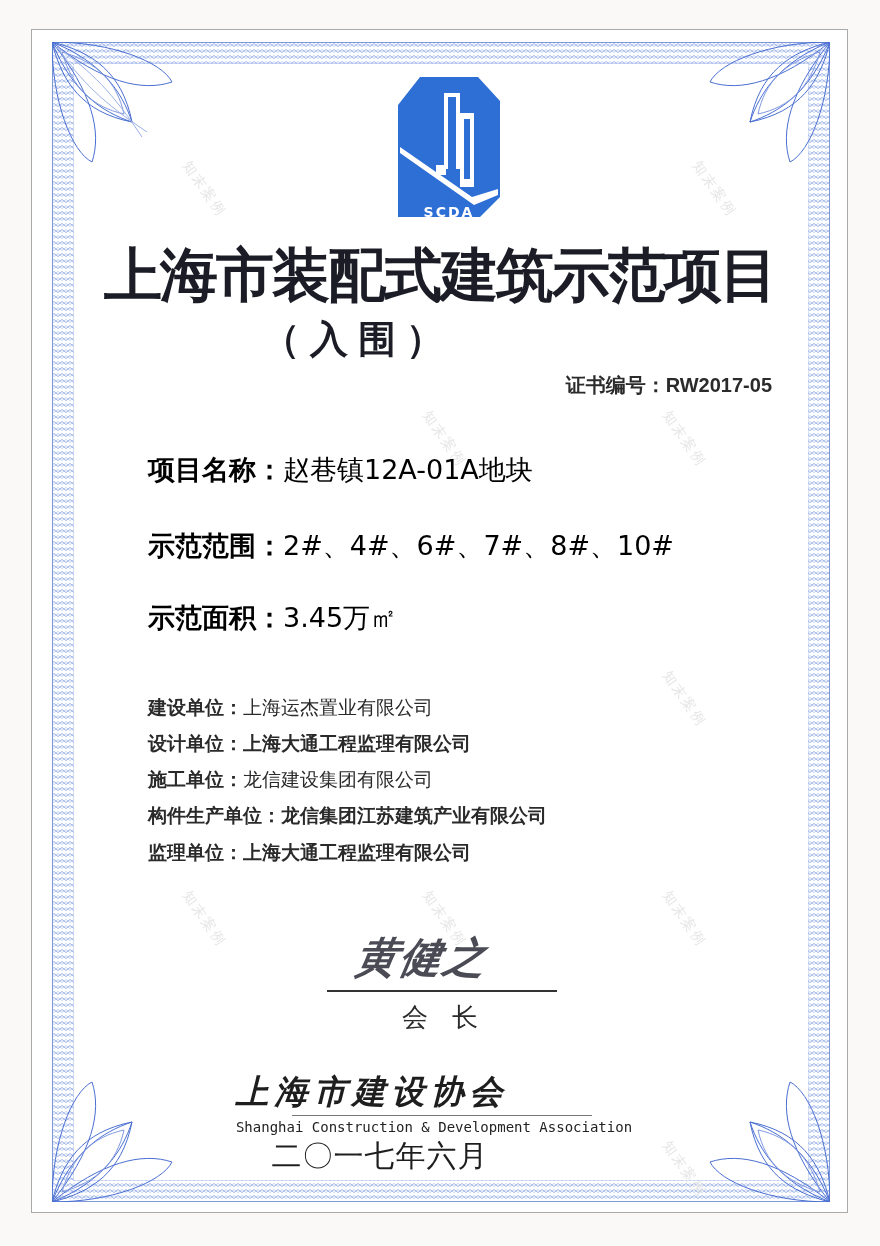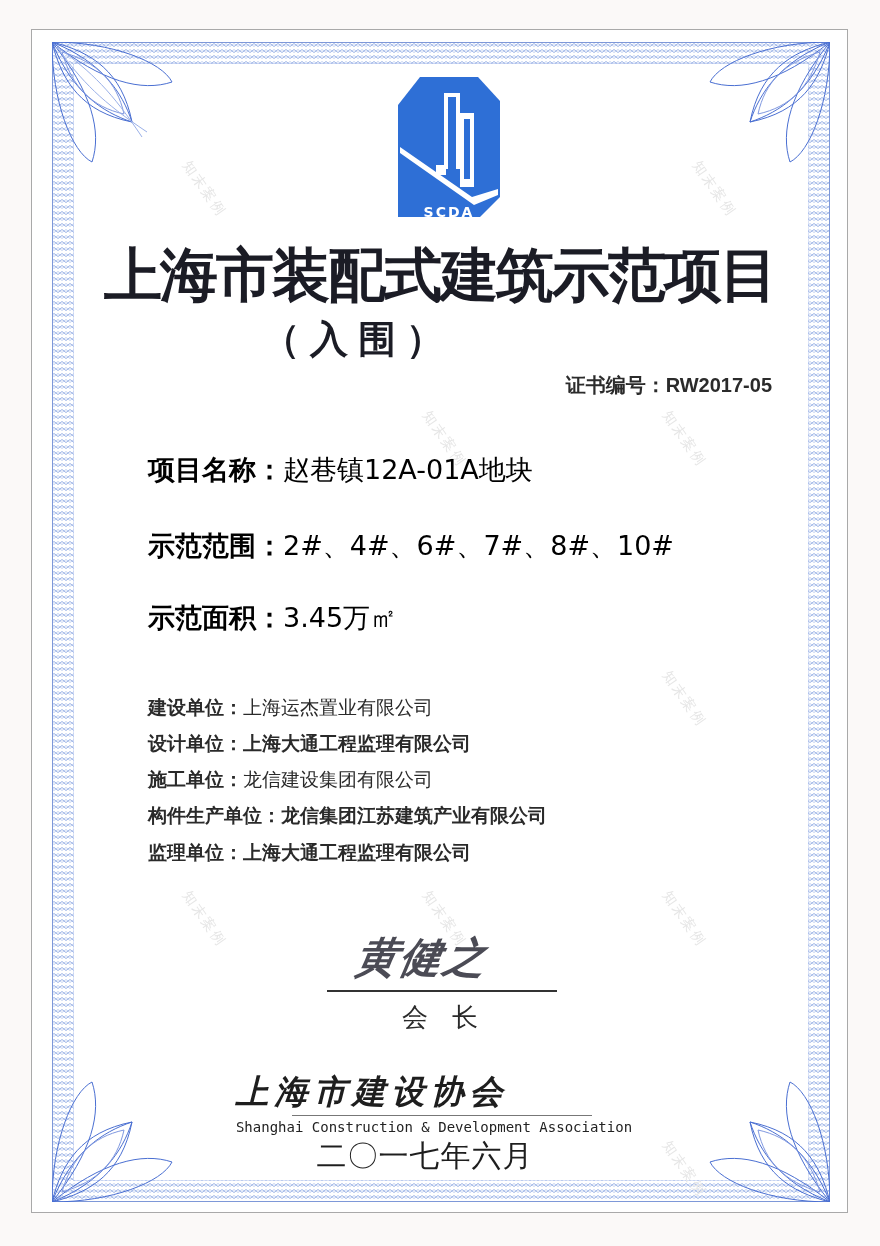--- a/index.html
+++ b/index.html
@@ -21,21 +21,21 @@
   .unit { position:absolute; left:148px; font-size:19px; color:#2a2a2a;margin-top:27px; }
   .unit .lbl { font-weight:bold; }
   .sig { position:absolute; left:356px; top:930px; font-family:"DejaVu Serif", serif; font-style:italic; font-weight:bold;
          font-size:42px; color:#4b4b55; letter-spacing:2px; transform:skewX(-10deg); }
   .sigline { position:absolute; left:327px; top:990px; width:230px; height:2px; background:#333; }
   .role { position:absolute; left:0; width:880px; top:1000px; text-align:center; font-size:26px; color:#2a2a2a; letter-spacing:24px; text-indent:24px; }
   .org-cn { position:absolute; left:0; width:744px; top:1070px; text-align:center; font-family:"DejaVu Serif", serif; font-style:italic; font-weight:bold;
             font-size:33px; color:#1e1e1e; letter-spacing:6px; }
   .org-line { position:absolute; left:292px; top:1115px; width:300px; height:1px; background:#777; }
   .org-en { position:absolute; left:0; width:868px; top:1119px; text-align:center; font-family:"DejaVu Sans Mono", monospace; font-size:14px; color:#222; }
-  .date { position:absolute; left:0; width:760px; top:1136px; text-align:center; font-size:30px; color:#1e1e1e; letter-spacing:1px;margin-left:45px; }
+  .date { position:absolute; left:0; width:760px; top:1136px; text-align:center; font-size:30px; color:#1e1e1e; letter-spacing:1px; }
   .wm { position:absolute; font-size:14px; color:#e6e6e6; transform:rotate(55deg); letter-spacing:2px; }
 </style>
 </head>
 <body>
 
 <div class="paper"></div>
 
 <svg class="border-band" width="778" height="1160" viewBox="0 0 778 1160">
   <defs>
     <pattern id="mesh" width="8" height="6" patternUnits="userSpaceOnUse">

